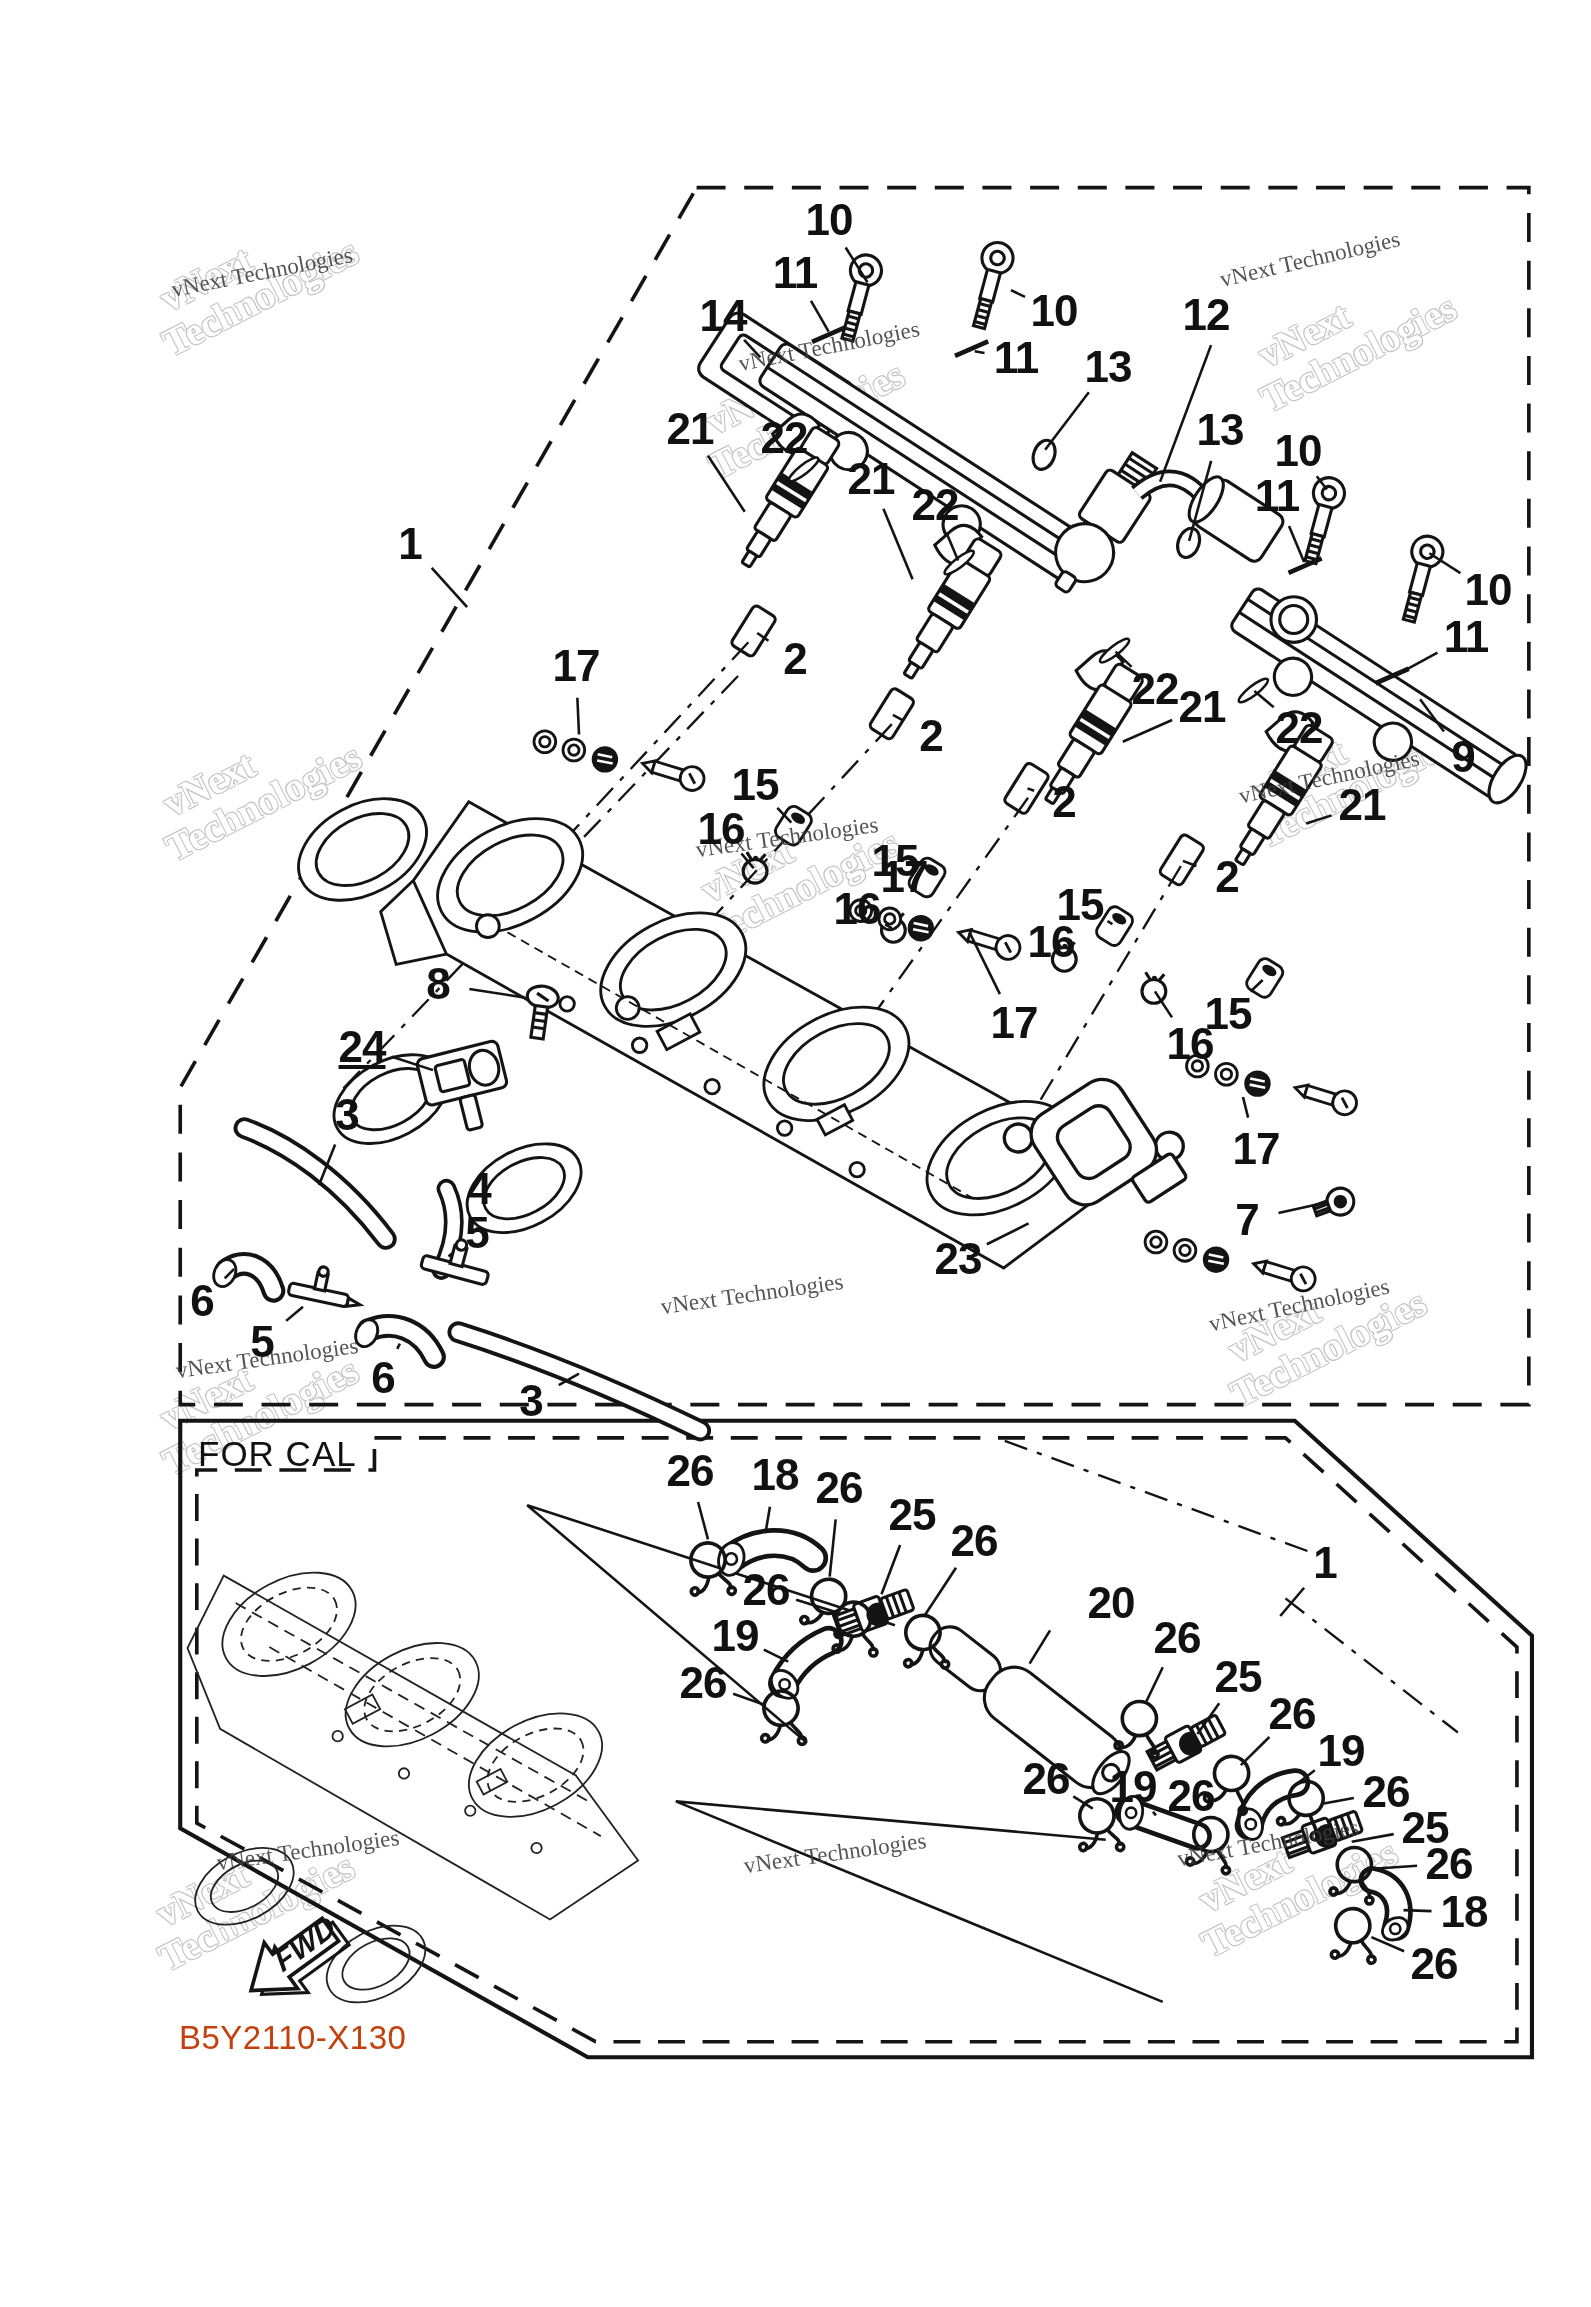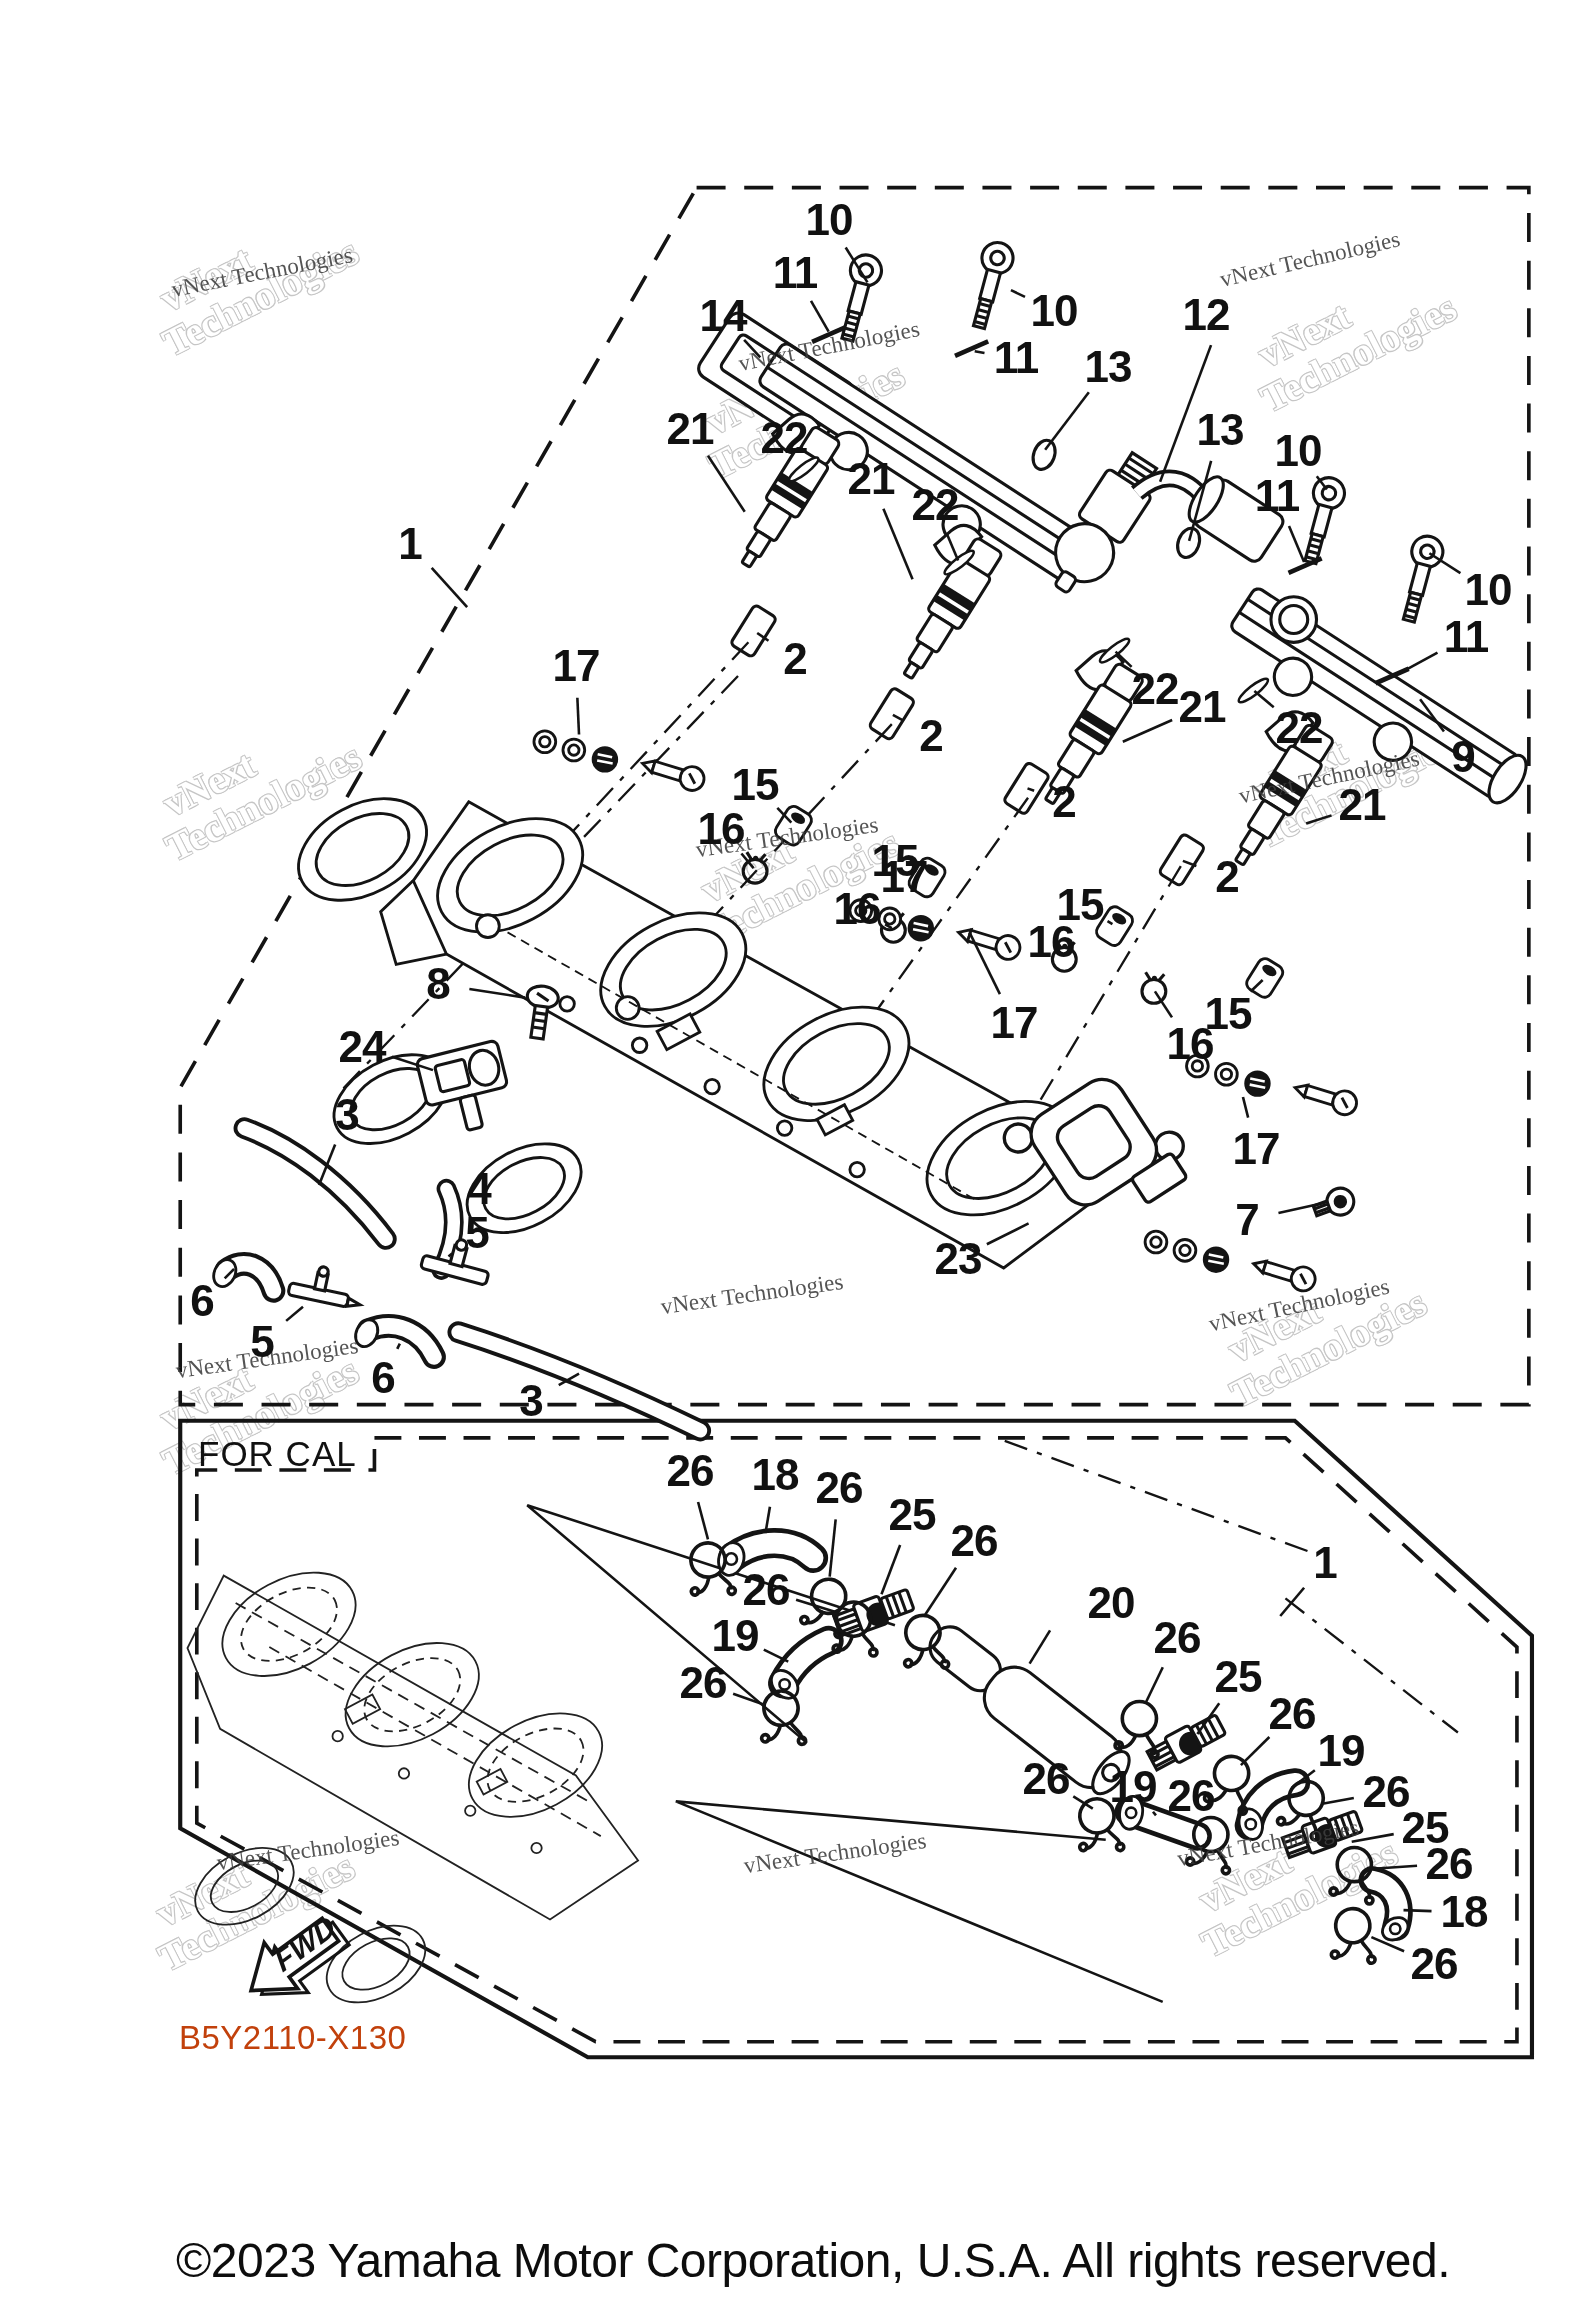--- a/index.html
+++ b/index.html
@@ -552,21 +552,21 @@
       <div class="callout" style="left: 1362px; top: 805px;">21</div>
       <div class="callout" style="left: 1064px; top: 802px;">2</div>
       <div class="callout" style="left: 904px; top: 877px;">17</div>
       <div class="callout" style="left: 1227px; top: 877px;">2</div>
       <div class="callout" style="left: 1080px; top: 905px;">15</div>
       <div class="callout" style="left: 1051px; top: 942px;">16</div>
       <div class="callout" style="left: 1014px; top: 1023px;">17</div>
       <div class="callout" style="left: 1228px; top: 1014px;">15</div>
       <div class="callout" style="left: 1190px; top: 1044px;">16</div>
       <div class="callout" style="left: 438px; top: 984px;">8</div>
-      <div class="callout" style="left: 362px; top: 1047px;">24</div>
+      <div class="callout" style="left: 362px; top: 1047px; text-decoration: underline;">24</div>
       <div class="callout" style="left: 1256px; top: 1149px;">17</div>
       <div class="callout" style="left: 347px; top: 1115px;">3</div>
       <div class="callout" style="left: 479px; top: 1189px;">4</div>
       <div class="callout" style="left: 477px; top: 1233px;">5</div>
       <div class="callout" style="left: 202px; top: 1301px;">6</div>
       <div class="callout" style="left: 262px; top: 1342px;">5</div>
       <div class="callout" style="left: 383px; top: 1378px;">6</div>
       <div class="callout" style="left: 531px; top: 1401px;">3</div>
       <div class="callout" style="left: 1247px; top: 1220px;">7</div>
       <div class="callout" style="left: 958px; top: 1259px;">23</div>
@@ -589,15 +589,14 @@
       <div class="callout" style="left: 1191px; top: 1796px;">26</div>
       <div class="callout" style="left: 1386px; top: 1792px;">26</div>
       <div class="callout" style="left: 1425px; top: 1828px;">25</div>
       <div class="callout" style="left: 1449px; top: 1864px;">26</div>
       <div class="callout" style="left: 1464px; top: 1912px;">18</div>
       <div class="callout" style="left: 1434px; top: 1964px;">26</div>
     </div>
 
   <div class="forcal" style="left:198px;top:1436px;">FOR CAL</div>
   <div class="code" style="left:179px;top:2021px;">B5Y2110-X130</div>
-  <div class="copyright" style="left:176px;top:2237px;">©2023 Yamaha Motor Corporation, U.S.A. All rights reserved.</div>
 </div>
 
 
 </body></html>

